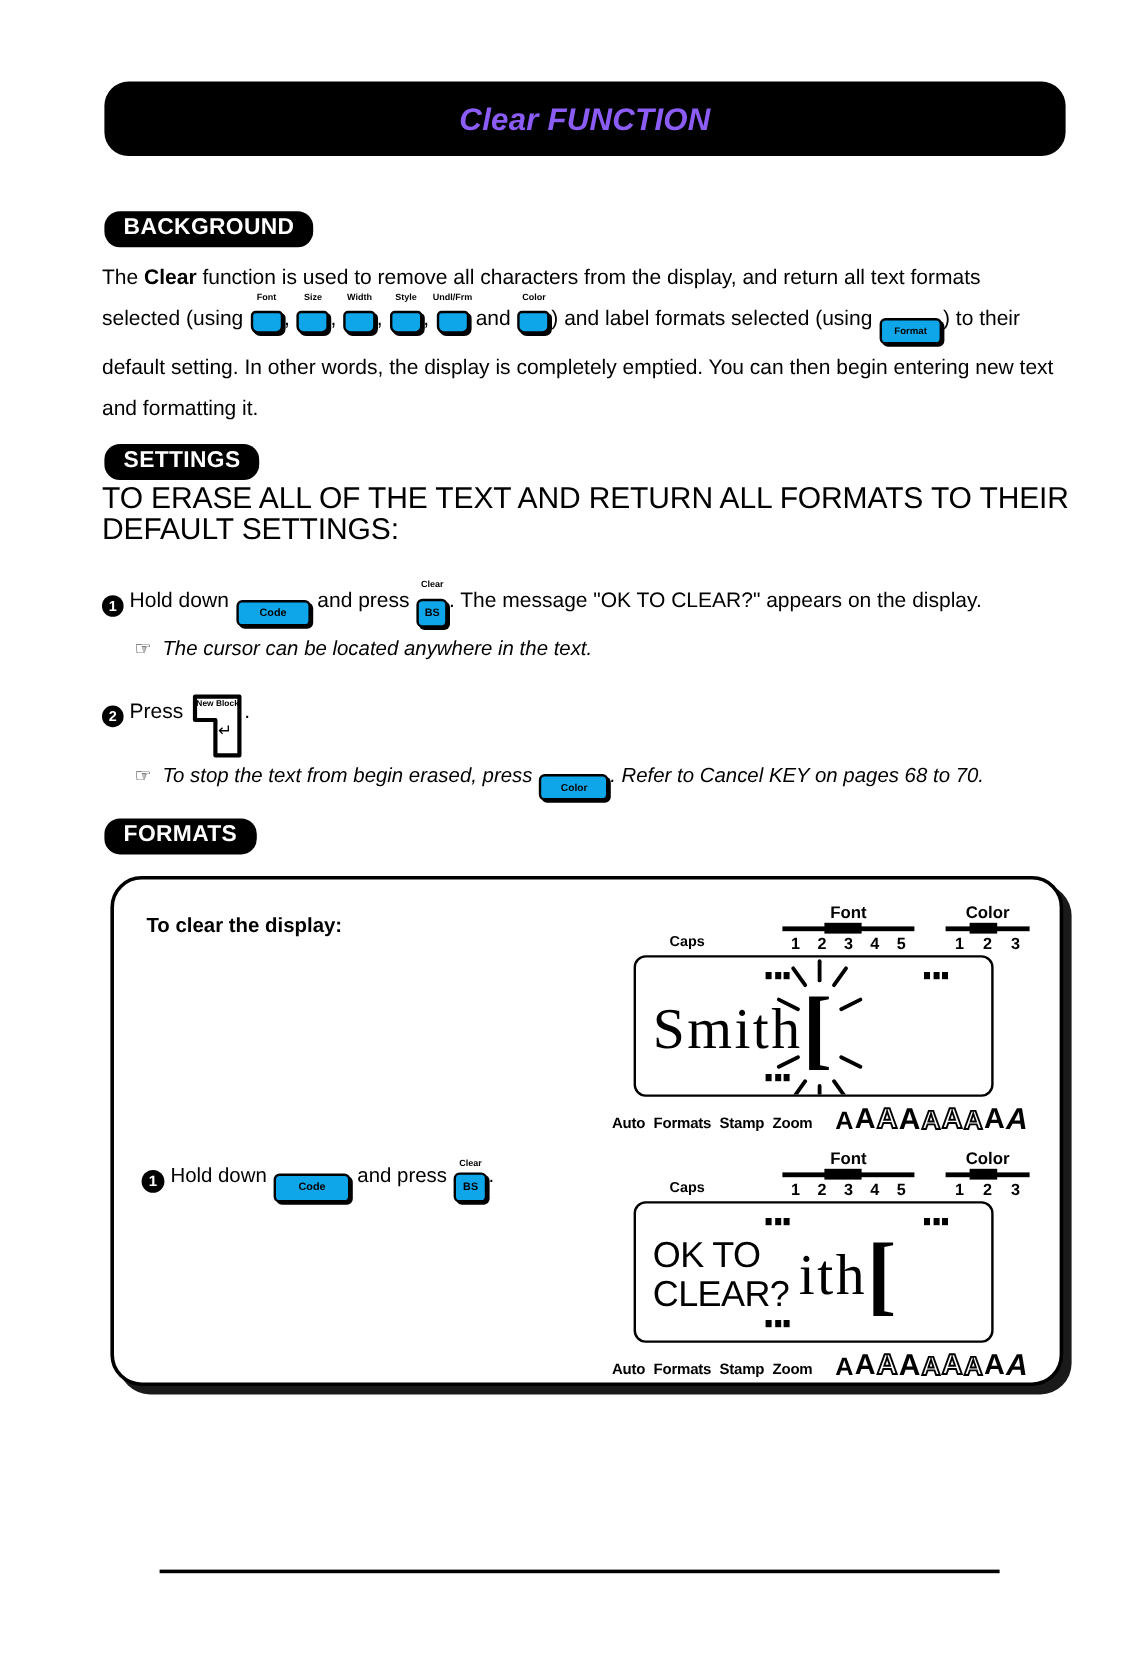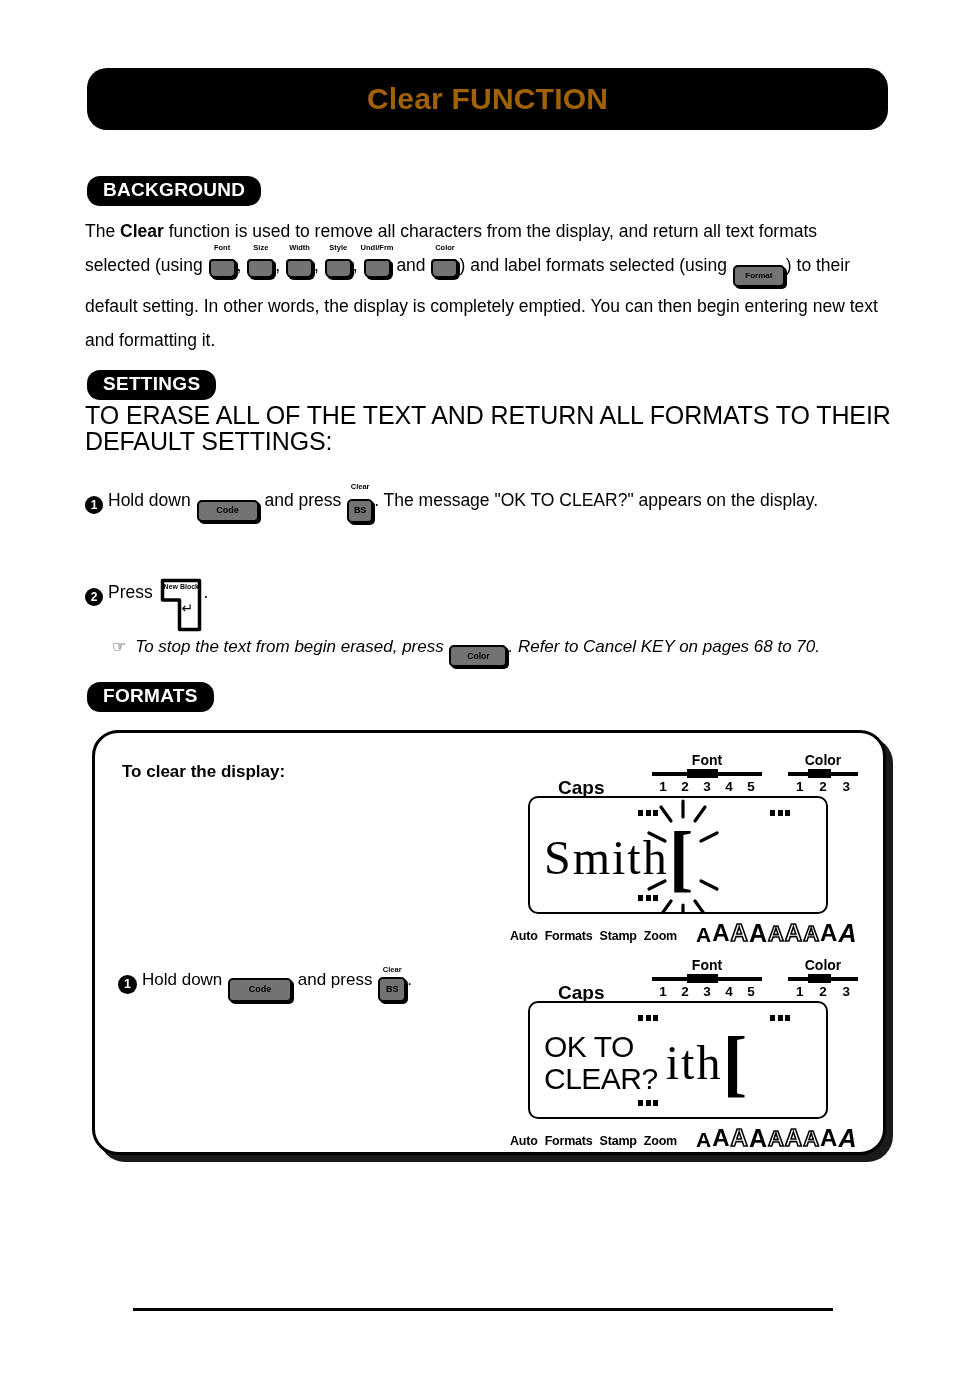--- a/index.html
+++ b/index.html
@@ -17,22 +17,22 @@
   .page { position: absolute; inset: 0; }
 
   
   .title-banner {
     position: absolute; left: 87px; top: 68px;
     width: 801px; height: 62px;
     background: #000; border-radius: 20px;
     display: flex; align-items: center; justify-content: center;
   }
   .title-banner .title-text {
-    color: #a16207;
-    font-size: 30px; font-weight: bold; 
+    color: #8b5cf6;
+    font-size: 26px; font-weight: bold; font-style: italic;
     letter-spacing: .2px;
   }
 
   
   .pill {
     display: inline-flex; align-items: center; justify-content: center;
     background: #000; color: #fff;
     border-radius: 13px;
     font-size: 19px; font-weight: bold;
     padding: 3px 16px 5px 16px;
@@ -72,21 +72,21 @@
   }
   .hand-icon { font-size: 16px; margin-right: 10px; font-style: normal; letter-spacing: -1px; }
 
   
   .keywrap {
     display: inline-block; position: relative;
     vertical-align: -7px; margin: 0 1px;
   }
   .keycap {
     display: inline-flex; align-items: center; justify-content: center;
-    border: 2.5px solid #000; border-radius: 5px; background: #737373;
+    border: 2.5px solid #000; border-radius: 5px; background: #0ea5e9;
     font-style: normal; font-weight: bold; line-height: 1;
     box-shadow: 2px 2px 0 0 #000;
   }
   .keytop {
     position: absolute; left: 50%; transform: translateX(-50%);
     top: -11px; font-size: 7.5px; font-weight: bold; font-style: normal;
     white-space: nowrap; line-height: 1;
   }
   
   .key-blank { width: 27px; height: 19px; }
@@ -135,21 +135,21 @@
   .example-step .key-bs .keycap { width: 28px; height: 25px; }
 
   
   .lcd { position: absolute; width: 370px; }
   .lcd-1 { left: 510px; top: 752px; }
   .lcd-2 { left: 510px; top: 957px; }
 
   .lcd-topbar { position: relative; height: 44px; }
   .lcd-caps {
     position: absolute; left: 48px; top: 25px;
-    font-size: 19px; font-weight: bold;
+    font-size: 12px; font-weight: bold;
   }
   .scale { position: absolute; }
   .scale-font  { left: 142px; top: 0; width: 110px; }
   .scale-color { left: 278px; top: 0; width: 70px; }
   .scale-label { text-align: center; font-size: 14px; font-weight: bold; line-height: 16px; }
   .scale-bar { position: relative; height: 9px; margin-top: 1px; }
   .scale-bar .thin {
     position: absolute; left: 0; right: 0; top: 3px; height: 4px; background: #000;
   }
   .scale-bar .thick {
@@ -239,20 +239,23 @@
   <div class="pill sec-operation">
     <span>SETTINGS</span>
   </div>
 
   <div class="op-heading">TO ERASE ALL OF THE TEXT AND RETURN ALL FORMATS TO THEIR DEFAULT SETTINGS:</div>
 
   <div class="step step-1">
     <span class="bullet-num">1</span><span>Hold down </span><span class="keywrap key-code"><span class="keycap">Code</span></span><span> and press </span><span class="keywrap key-bs"><span class="keytop">Clear</span><span class="keycap">BS</span></span><span>. The message "OK TO CLEAR?" appears on the display.</span>
   </div>
 
+  <div class="note note-1">
+    <span class="hand-icon">☞</span><span>The cursor can be located anywhere in the text.</span>
+  </div>
 
   <div class="step step-2">
     <span class="bullet-num">2</span><span>Press </span><span class="key-enter">
       <svg class="enter-shape" viewBox="0 0 42 54">
         <path d="M2.5 2.5 H39.5 V51.5 H19.5 V22 H2.5 Z" fill="#fff" stroke="#000" stroke-width="3.5" stroke-linejoin="round"></path>
         <path d="M5 5 H41 V53 H22 V24 H5 Z" fill="none" stroke="#000" stroke-width="0"></path>
       </svg>
       <span class="enter-top-label">New Block</span>
       <span class="enter-arrow">↵</span>
     </span><span>.</span>

